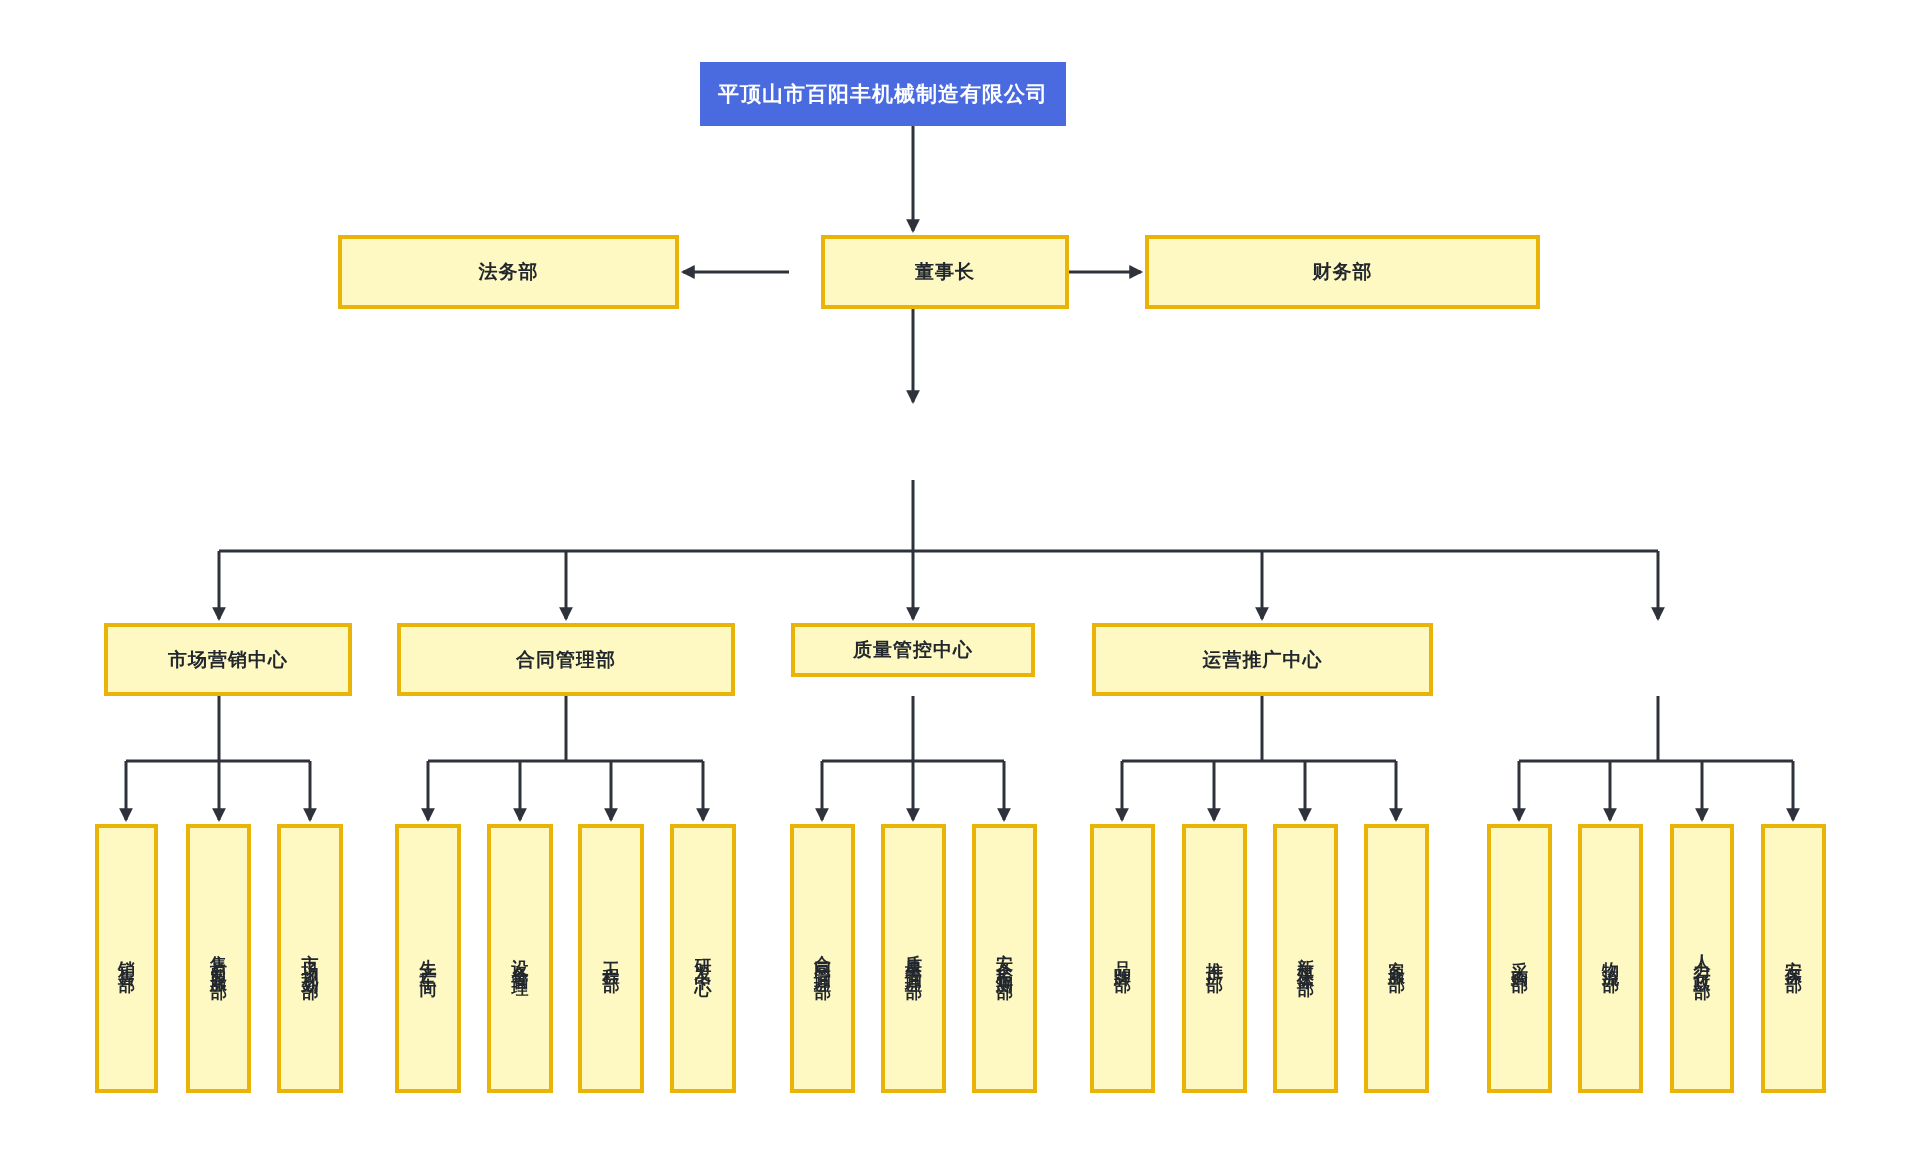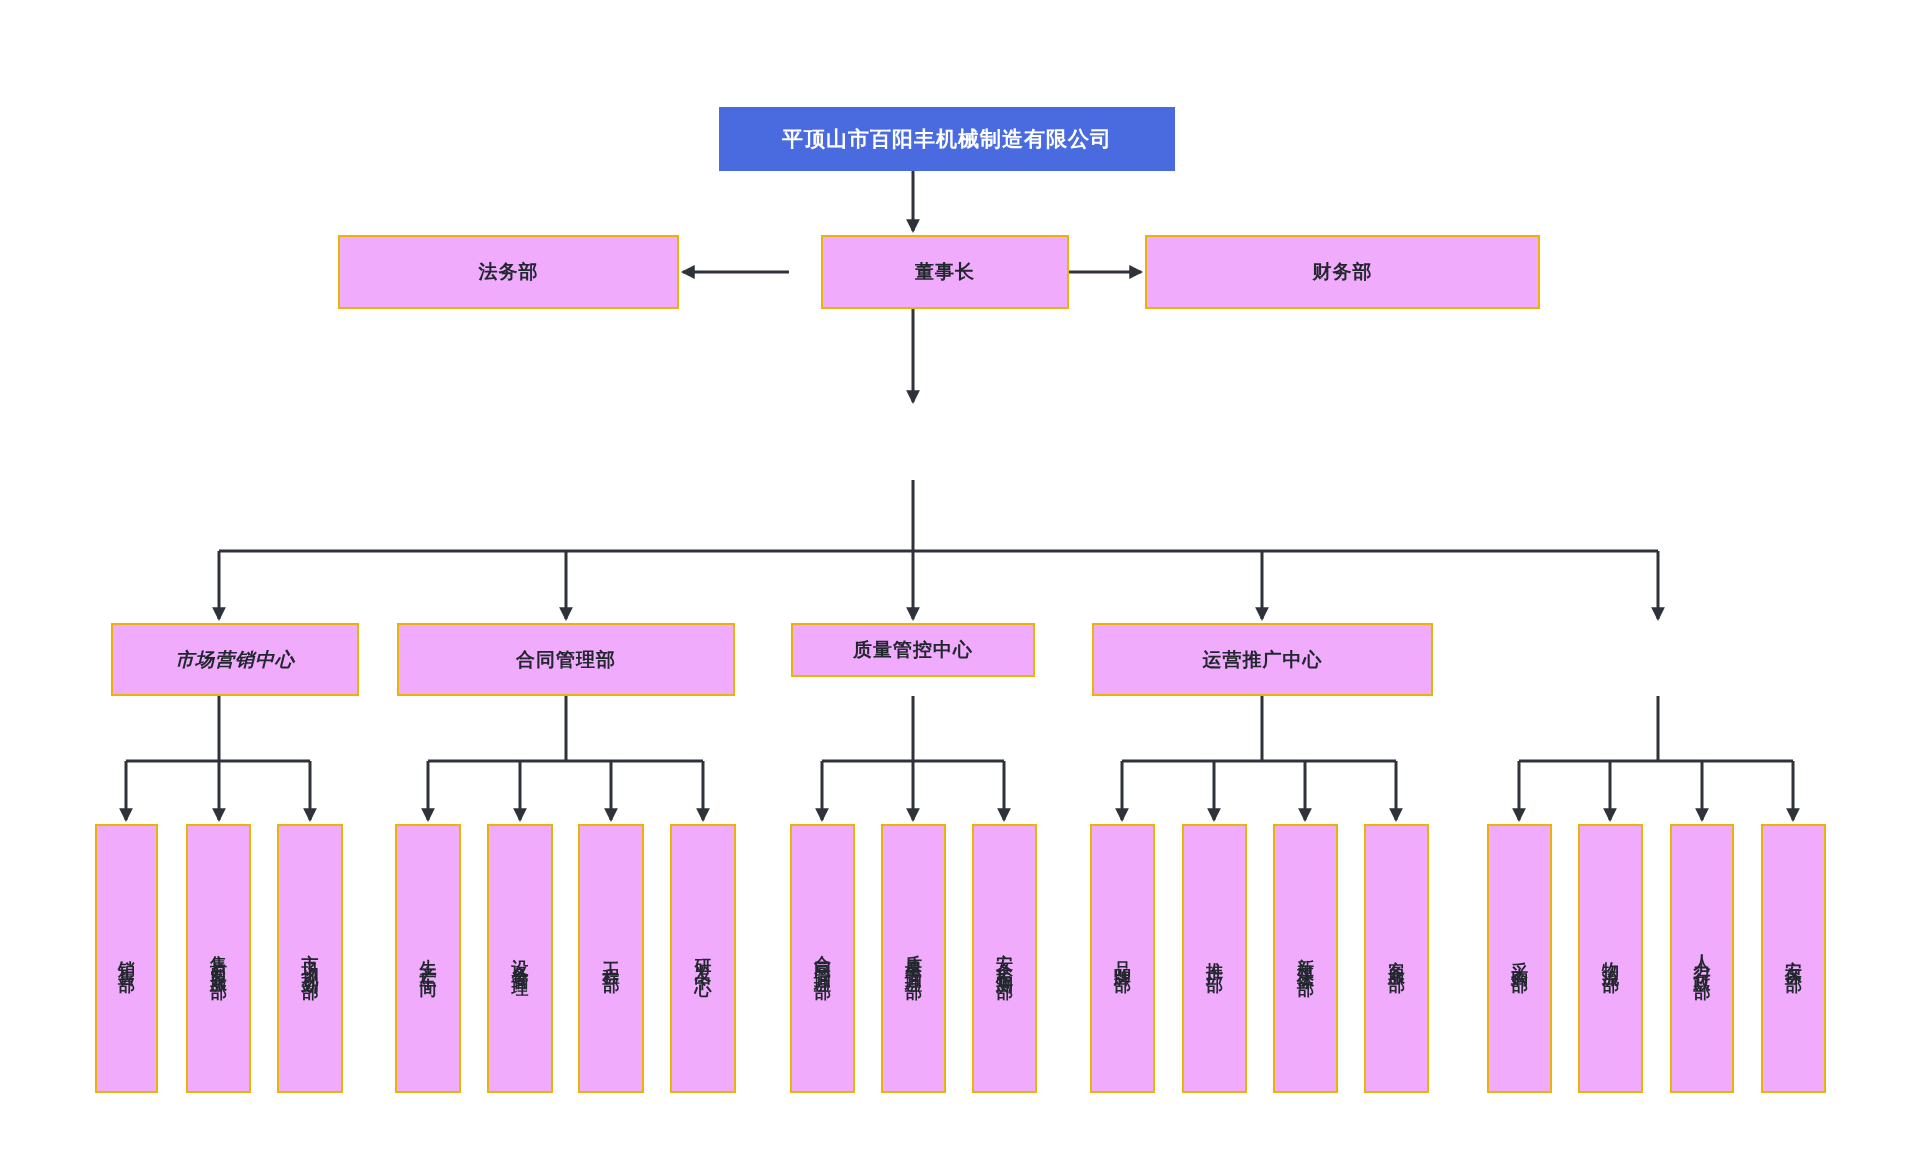--- a/index.html
+++ b/index.html
@@ -9,22 +9,22 @@
     height: 1164px;
     background: #ffffff;
     font-family: "Liberation Sans", "DejaVu Sans", sans-serif;
     color: #22272e;
     overflow: hidden;
   }
   #wires { position: absolute; left: 0; top: 0; width: 1920px; height: 1164px; }
   .node {
     position: absolute;
     box-sizing: border-box;
-    border: 2px solid #eab308;
-    background: #f0abfc;
+    border: 4px solid #eab308;
+    background: #fef9c3;
     display: flex;
     align-items: center;
     justify-content: center;
     font-weight: bold;
     font-size: 19px;
     letter-spacing: 1px;
     text-align: center;
   }
   .node.root {
     background: #4a6be0;
@@ -96,28 +96,28 @@
 
       <path d="M1658,696 L1658,761"></path>
       <path d="M1519,761 L1793,761"></path>
       <path d="M1519,761 L1519,820" marker-end="url(#arr)"></path>
       <path d="M1610,761 L1610,820" marker-end="url(#arr)"></path>
       <path d="M1702,761 L1702,820" marker-end="url(#arr)"></path>
       <path d="M1793,761 L1793,820" marker-end="url(#arr)"></path>
     </g>
   </svg>
 
-  <div class="node root" style="left:719px; top:62px; width:456px; height:64px;margin-top:45px;">平顶山市百阳丰机械制造有限公司</div>
+  <div class="node root" style="left:700px; top:62px; width:366px; height:64px;">平顶山市百阳丰机械制造有限公司</div>
 
   <div class="node" style="left:338px; top:235px; width:341px; height:74px;">法务部</div>
   <div class="node" style="left:789px; top:235px; width:248px; height:74px;margin-left:32px;">董事长</div>
   <div class="node" style="left:1145px; top:235px; width:395px; height:74px;">财务部</div>
 
 
-  <div class="node" style="left:111px;  top:623px; width:248px; height:73px;font-style:italic;">市场营销中心</div>
+  <div class="node" style="left:104px;  top:623px; width:248px; height:73px;">市场营销中心</div>
   <div class="node" style="left:397px; top:623px; width:338px; height:73px;">合同管理部</div>
   <div class="node" style="left:791px; top:623px; width:244px; height:54px;">质量管控中心</div>
   <div class="node" style="left:1092px; top:623px; width:341px; height:73px;">运营推广中心</div>
 
   <div class="node dept" style="left:95px; top:824px; width:63px; height:269px;">
     <span class="vtext">销售部</span>
     </div>
   <div class="node dept" style="left:186px; top:824px; width:65px; height:269px;">
     <span class="vtext">售前客服部</span>
     </div>

